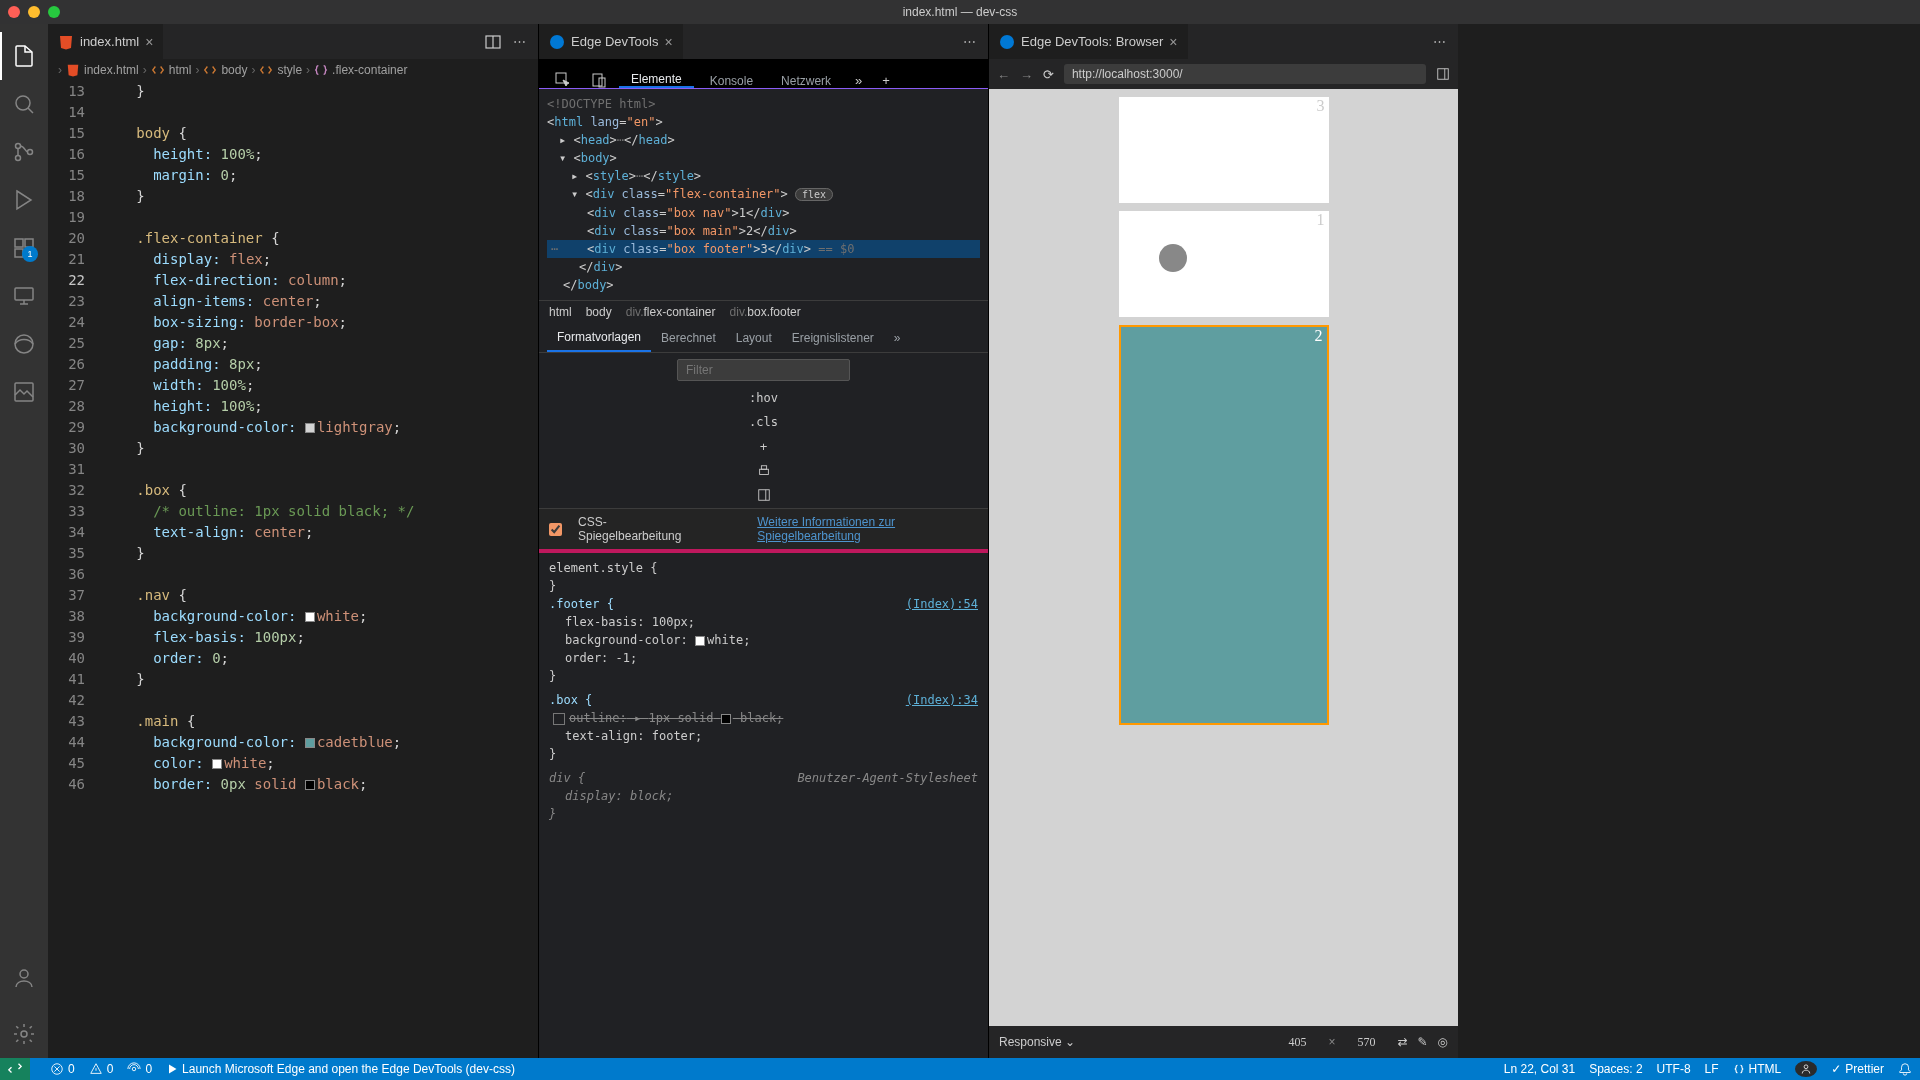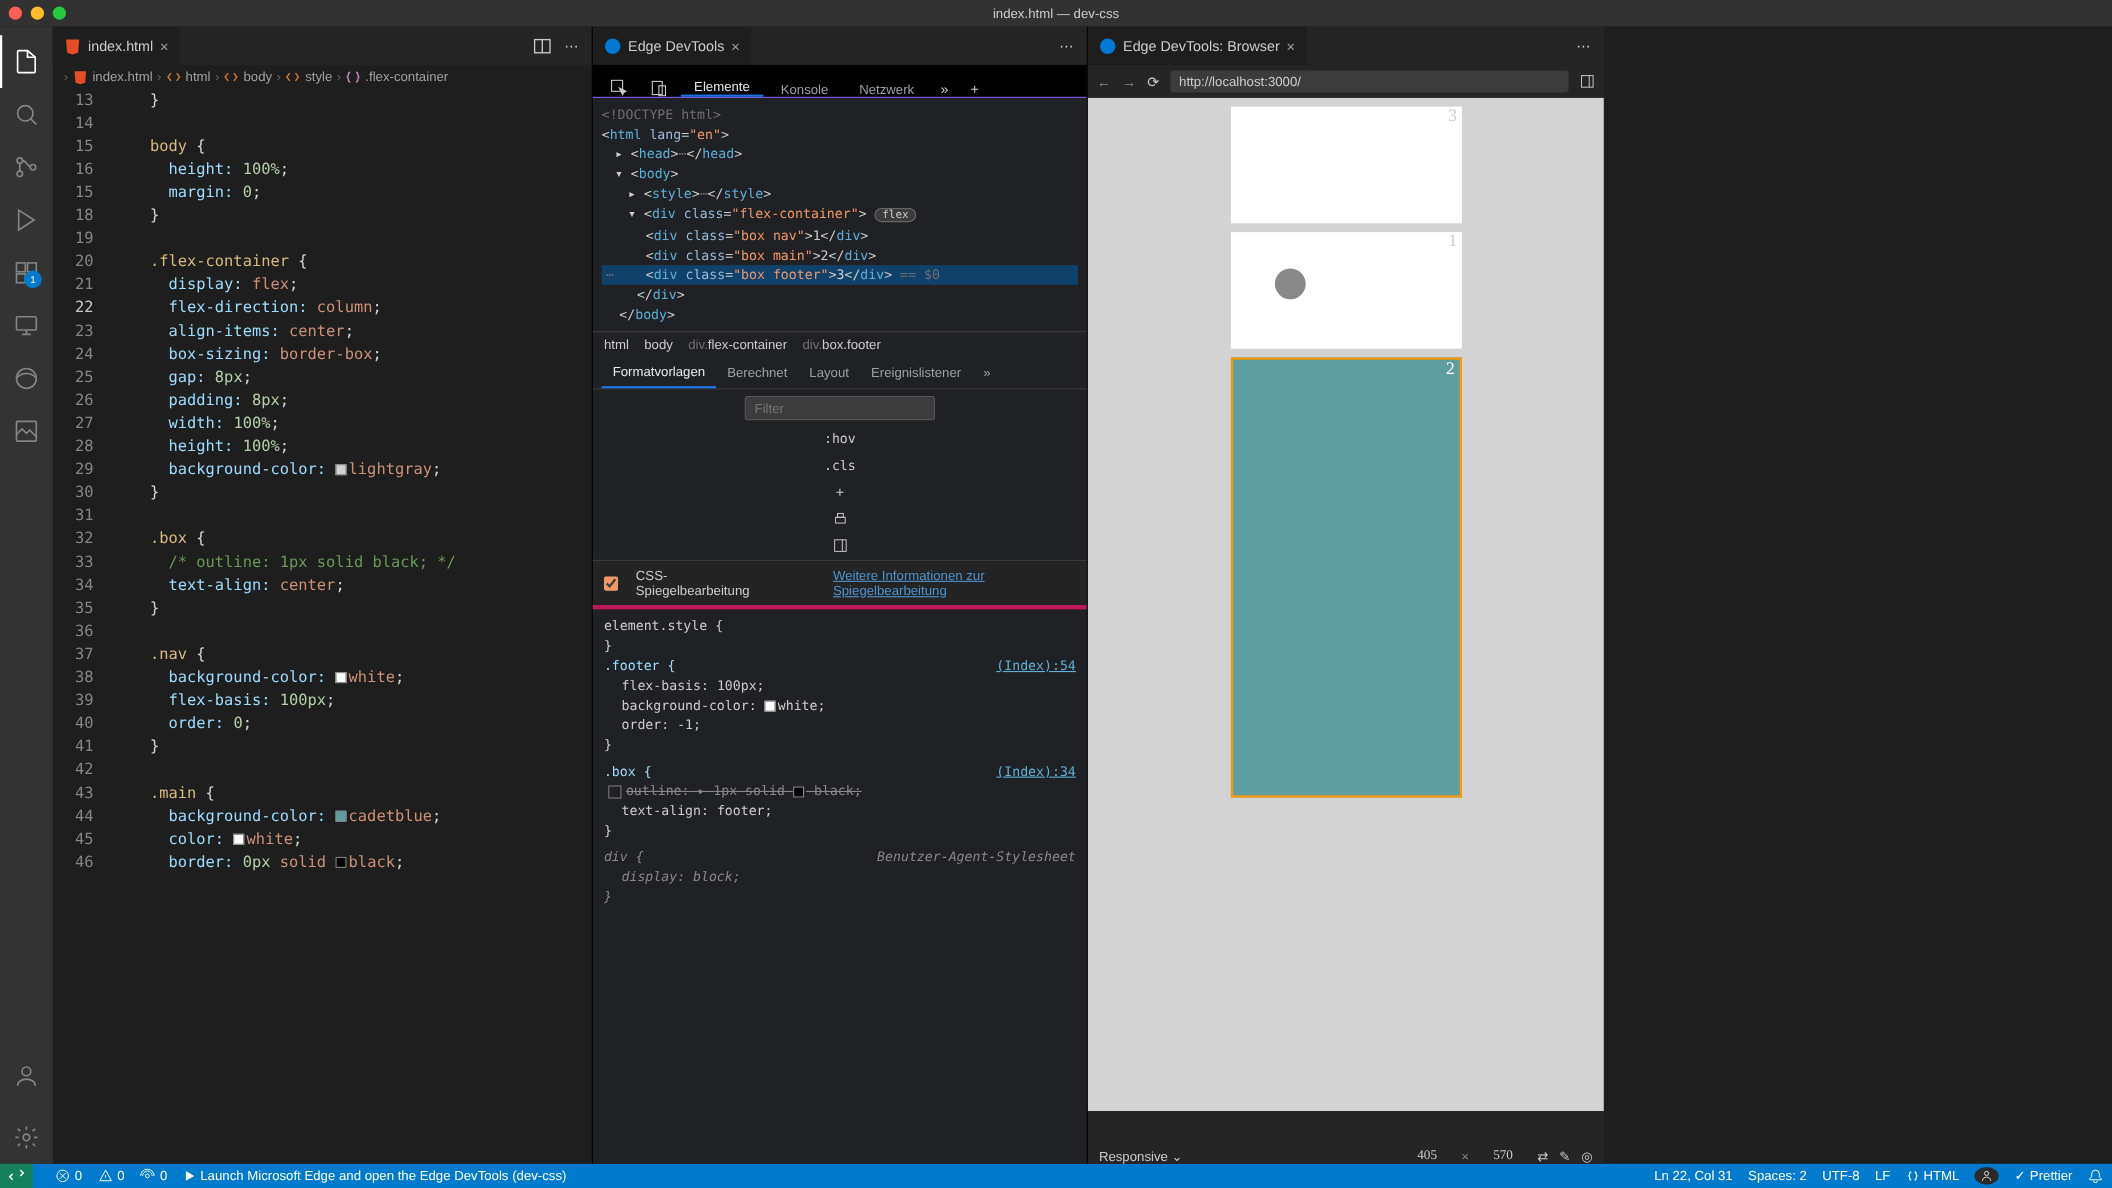--- a/index.html
+++ b/index.html
@@ -69,21 +69,21 @@
 .browser { flex: 1; background: #252526; display: flex; flex-direction: column; border-left: 1px solid #000; max-width: 470px; }
 .browser-toolbar { height: 30px; display: flex; align-items: center; padding: 0 8px; gap: 10px; background: #252526; }
 .nav-btn { color: #888; cursor: pointer; }
 .url-bar { flex: 1; background: #3c3c3c; color: #ccc; padding: 3px 8px; border-radius: 3px; font-size: 12px; border: none; }
 .viewport-area { flex: 1; background: #d3d3d3; position: relative; display: flex; flex-direction: column; align-items: center; padding: 8px; gap: 8px; overflow: hidden; margin: 0 auto; width: 100%; }
 .viewport-area .vbox { width: 210px; text-align: right; padding: 0 4px; font-family: serif; font-size: 16px; }
 .vbox3 { background: #fff; height: 106px; }
 .vbox1 { background: #fff; height: 106px; }
 .vbox2 { background: #5f9ea0; color: white; min-height: 400px; border: 2px solid #ff9800; }
 .cursor-dot { position: absolute; width: 28px; height: 28px; border-radius: 50%; background: #888; left: 170px; top: 155px; }
-.device-bar { height: 48px; display: flex; align-items: flex-end; padding: 0 10px; gap: 10px; font-size: 12px; background: #252526; }
+.device-bar { height: 32px; display: flex; align-items: center; padding: 0 10px; gap: 10px; font-size: 12px; background: #252526; }
 .device-sel { color: #ccc; }
 .dim-input { width: 42px; text-align: center; color: #ccc; font-family: Liberation Serif, serif; }
 
 .statusbar { height: 22px; background: #007acc; color: #fff; display: flex; align-items: center; font-size: 12px; padding: 0 8px; gap: 14px; }
 .statusbar .remote-ind { background: #16825d; height: 22px; display: flex; align-items: center; padding: 0 8px; margin-left: -8px; margin-right: 6px; }
 .sb-right { margin-left: auto; display: flex; gap: 14px; align-items: center; }
 .sb-item { display: inline-flex; align-items: center; gap: 4px; }
 svg { display: block; }
 .bc-icon { display: inline-flex; vertical-align: middle; }
 </style>

